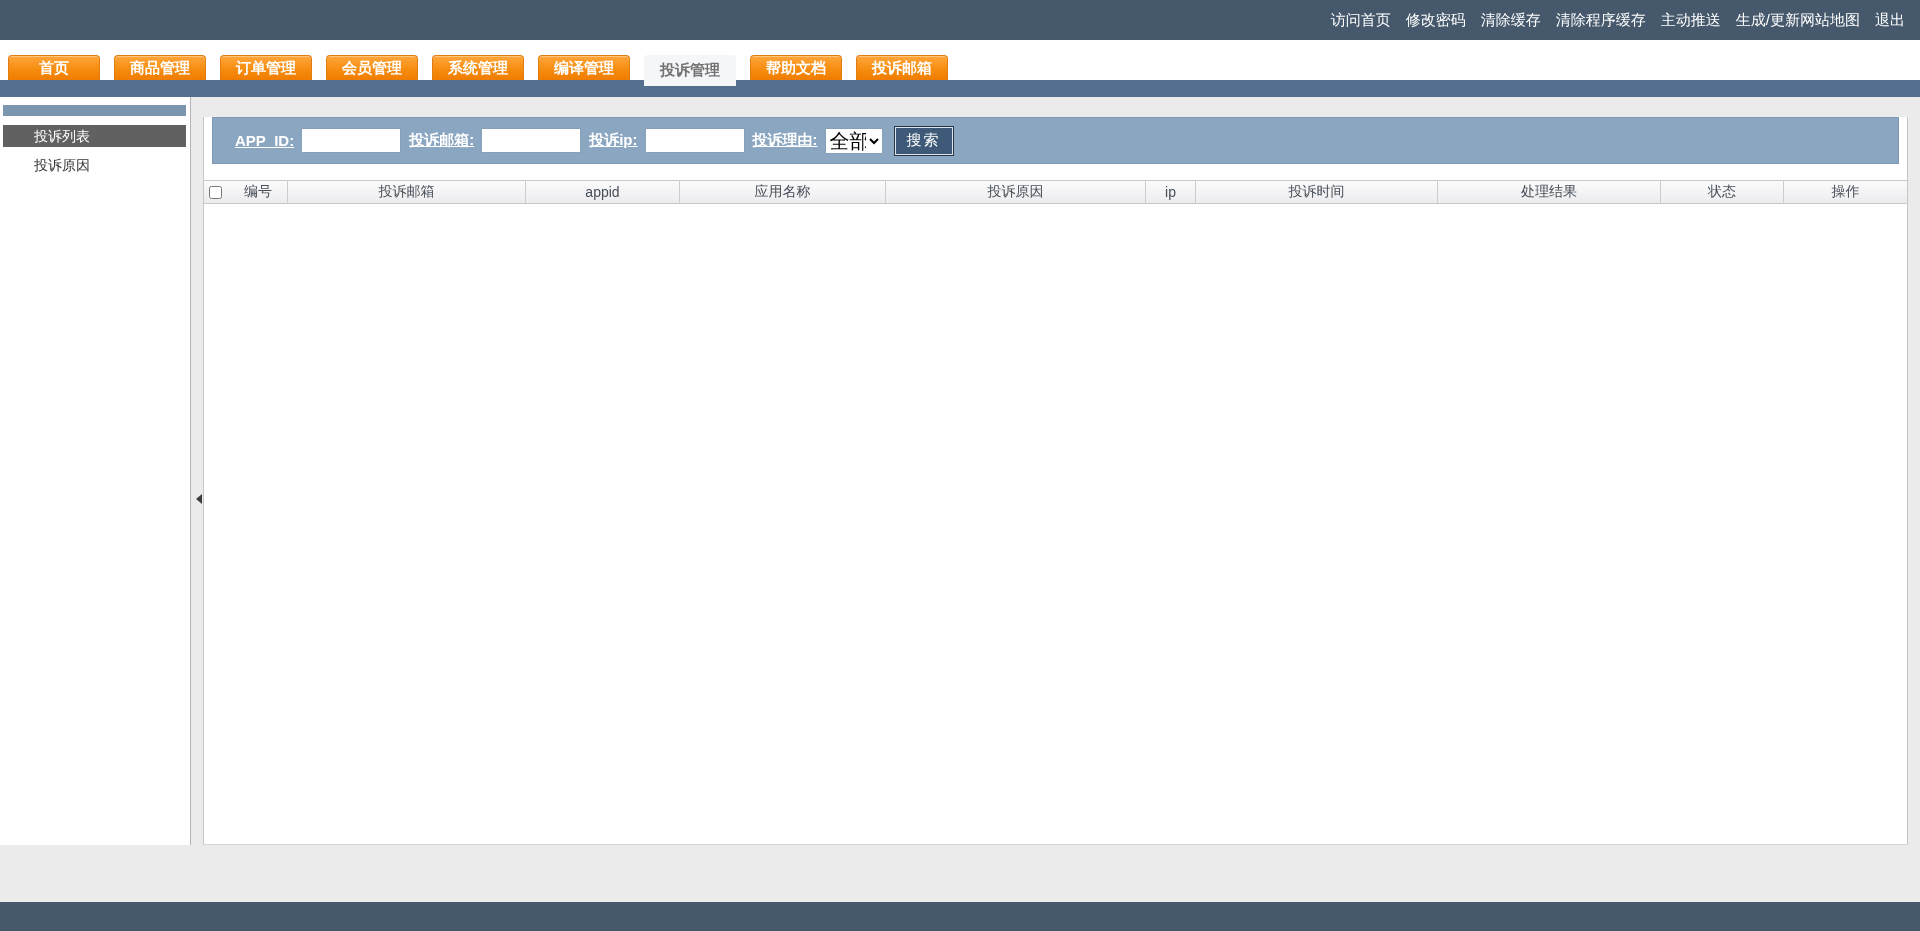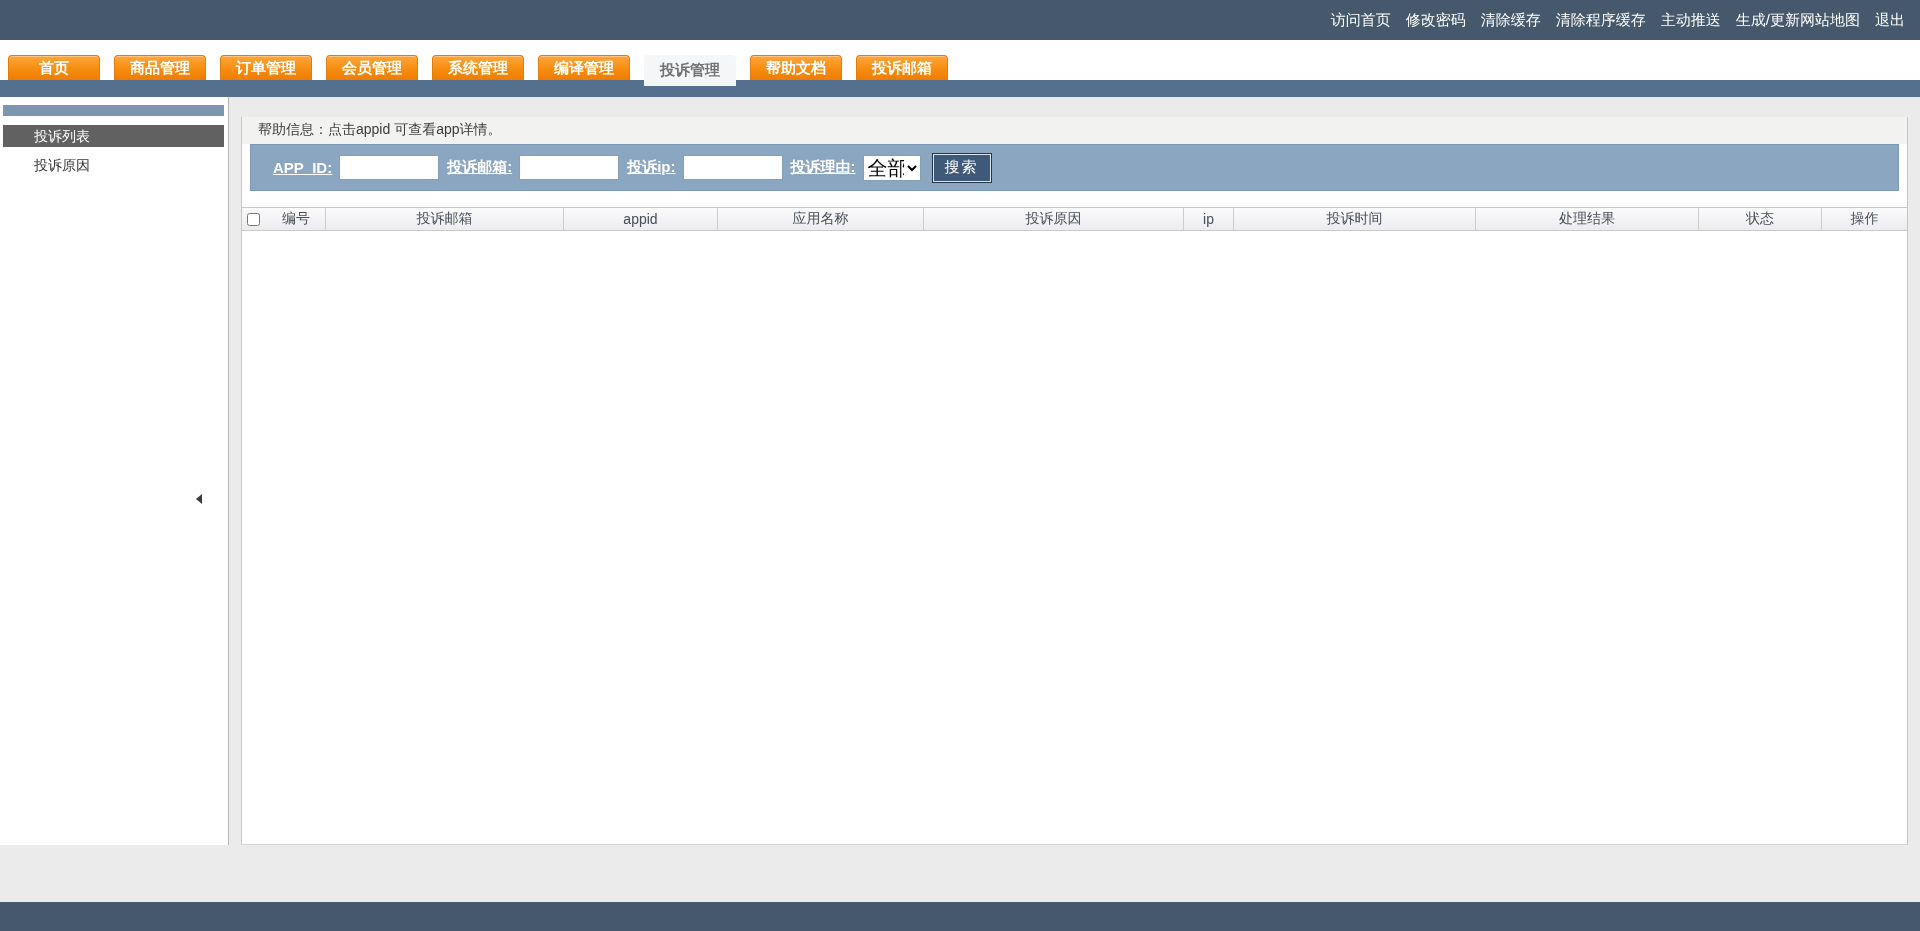--- a/index.html
+++ b/index.html
@@ -43,21 +43,21 @@
     position:relative; z-index:3;
   }
 
   
   .strip { height:17px; background:#54708e; flex:0 0 auto; }
 
   
   .body-row { height:748px; flex:0 0 auto; display:flex; background:#ebebeb; position:relative; }
 
   .sidebar {
-    width:229px; flex:0 0 auto; background:#ffffff;
+    width:191px; flex:0 0 auto; background:#ffffff;
     border-right:1px solid #b4b4b4;
   }
   .sidebar-strip { height:11px; background:#7d96af; margin:8px 4px 9px 3px; }
   .side-item {
     height:22px; line-height:22px; padding-left:31px;
     margin:0 4px 7px 3px; font-size:14px; color:#333;
     cursor:pointer; white-space:nowrap;
   }
   .side-item.selected { background:#616161; color:#fff; }
 
@@ -194,21 +194,20 @@
     <div class="side-item">投诉原因</div>
   </div>
 
   <div class="collapse-handle">
     <span class="tri"></span>
   </div>
 
   <div class="content">
 
 
-    <div class="help-row">帮助信息：点击appid 可查看app详情。</div>
 
     <div class="search-bar">
       <label>APP_ID:</label>
       <input type="text" value="" style="">
       <label>投诉邮箱:</label>
       <input type="text" value="" style="">
       <label>投诉ip:</label>
       <input type="text" value="" style="">
       <label>投诉理由:</label>
       <select>

